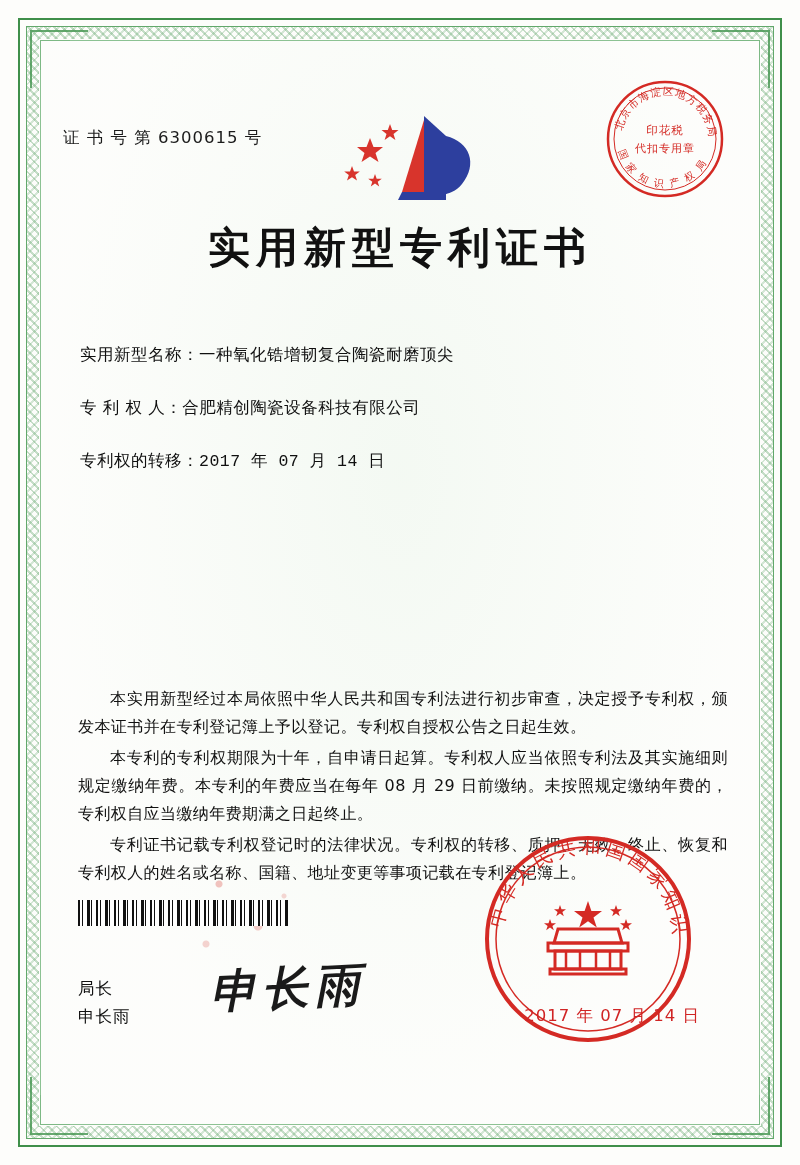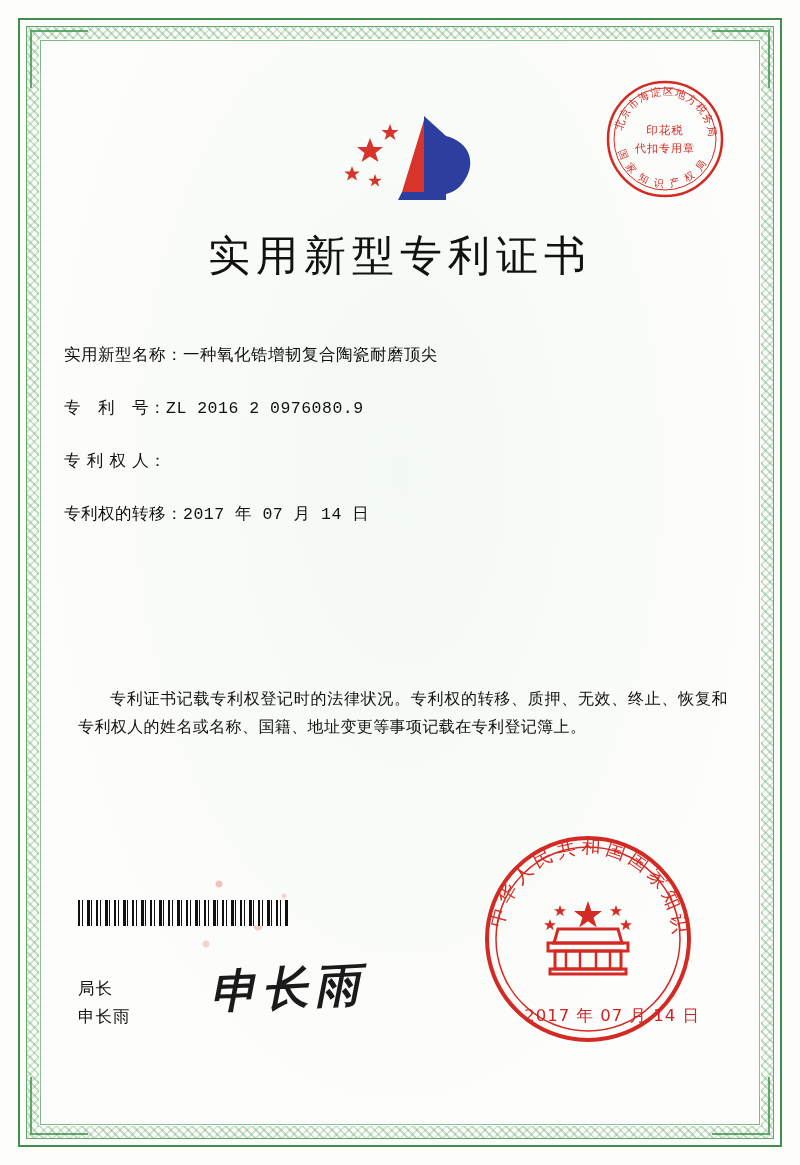--- a/index.html
+++ b/index.html
@@ -116,32 +116,32 @@
     position: absolute;
     right: 12px;
     top: 16px;
     width: 126px;
     height: 126px;
   }
 
   .title {
     position: absolute;
     left: 0; right: 0;
-    top: 168px;
+    top: 160px;
     text-align: center;
     font-family: "DejaVu Sans", "Liberation Sans", sans-serif;
     font-size: 42px;
-    font-weight: normal;
+    font-weight: bold;
     letter-spacing: 6px;
     color: #111;
   }
 
   .fields {
     position: absolute;
-    left: 4px;
+    left: 20px;
     top: 284px;
     right: 0;
   }
   .field-row {
     display: flex;
     align-items: baseline;
     margin-bottom: 31px;
     font-size: 16.5px;
     color: #101010;
   }
@@ -261,20 +261,21 @@
   <div class="frame-inner"></div>
   <div class="paper-tint"></div>
 
   <div class="corner tl"></div>
   <div class="corner tr"></div>
   <div class="corner bl"></div>
   <div class="corner br"></div>
 
   <div class="content">
 
+    <div class="cert-number">证 书 号 第 6300615 号</div>
 
     <div class="logo">
       <svg viewBox="0 0 160 110" width="160" height="110">
         <path d="M96 8 L118 28 L118 84 L96 84 Z" fill="#2d3f9e"></path>
         <path d="M118 28 C142 34 150 56 134 76 C128 84 118 86 118 86 Z" fill="#2d3f9e"></path>
         <path d="M96 12 L96 84 L74 84 Z" fill="#d8342c"></path>
         <path d="M74 84 L118 84 L118 92 L70 92 Z" fill="#2d3f9e"></path>
         <g fill="#d8342c">
           <polygon points="42,30 45.5,39 55,39 47.5,45 50.5,54 42,48.5 33.5,54 36.5,45 29,39 38.5,39"></polygon>
           <polygon points="62,16 64.2,22 70.5,22 65.5,26 67.4,32 62,28.3 56.6,32 58.5,26 53.5,22 59.8,22"></polygon>
@@ -302,33 +303,32 @@
     </div>
 
     <div class="title">实用新型专利证书</div>
 
     <div class="fields">
       <div class="field-row">
         <span class="field-label">实用新型名称：</span>
         <span class="field-value">一种氧化锆增韧复合陶瓷耐磨顶尖</span>
       </div>
       <div class="field-row">
-        <span class="field-label">专　利　号：</span>
-        <span class="field-value">ZL 2016 2 0976080.9</span>
-      </div>
-      <div class="field-row">
         <span class="field-label">专 利 权 人：</span>
+        <span class="field-value">合肥精创陶瓷设备科技有限公司</span>
       </div>
       <div class="field-row">
         <span class="field-label">专利权的转移：</span>
         <span class="field-value">2017 年 07 月 14 日</span>
       </div>
     </div>
 
     <div class="paragraphs">
+      <p>本实用新型经过本局依照中华人民共和国专利法进行初步审查，决定授予专利权，颁发本证书并在专利登记簿上予以登记。专利权自授权公告之日起生效。</p>
+      <p>本专利的专利权期限为十年，自申请日起算。专利权人应当依照专利法及其实施细则规定缴纳年费。本专利的年费应当在每年 08 月 29 日前缴纳。未按照规定缴纳年费的，专利权自应当缴纳年费期满之日起终止。</p>
       <p>专利证书记载专利权登记时的法律状况。专利权的转移、质押、无效、终止、恢复和专利权人的姓名或名称、国籍、地址变更等事项记载在专利登记簿上。</p>
     </div>
 
     <div class="smudge"></div>
 
     <div class="barcode"></div>
 
     <div class="sig-label">
       <div>局长</div>
       <div>申长雨</div>

